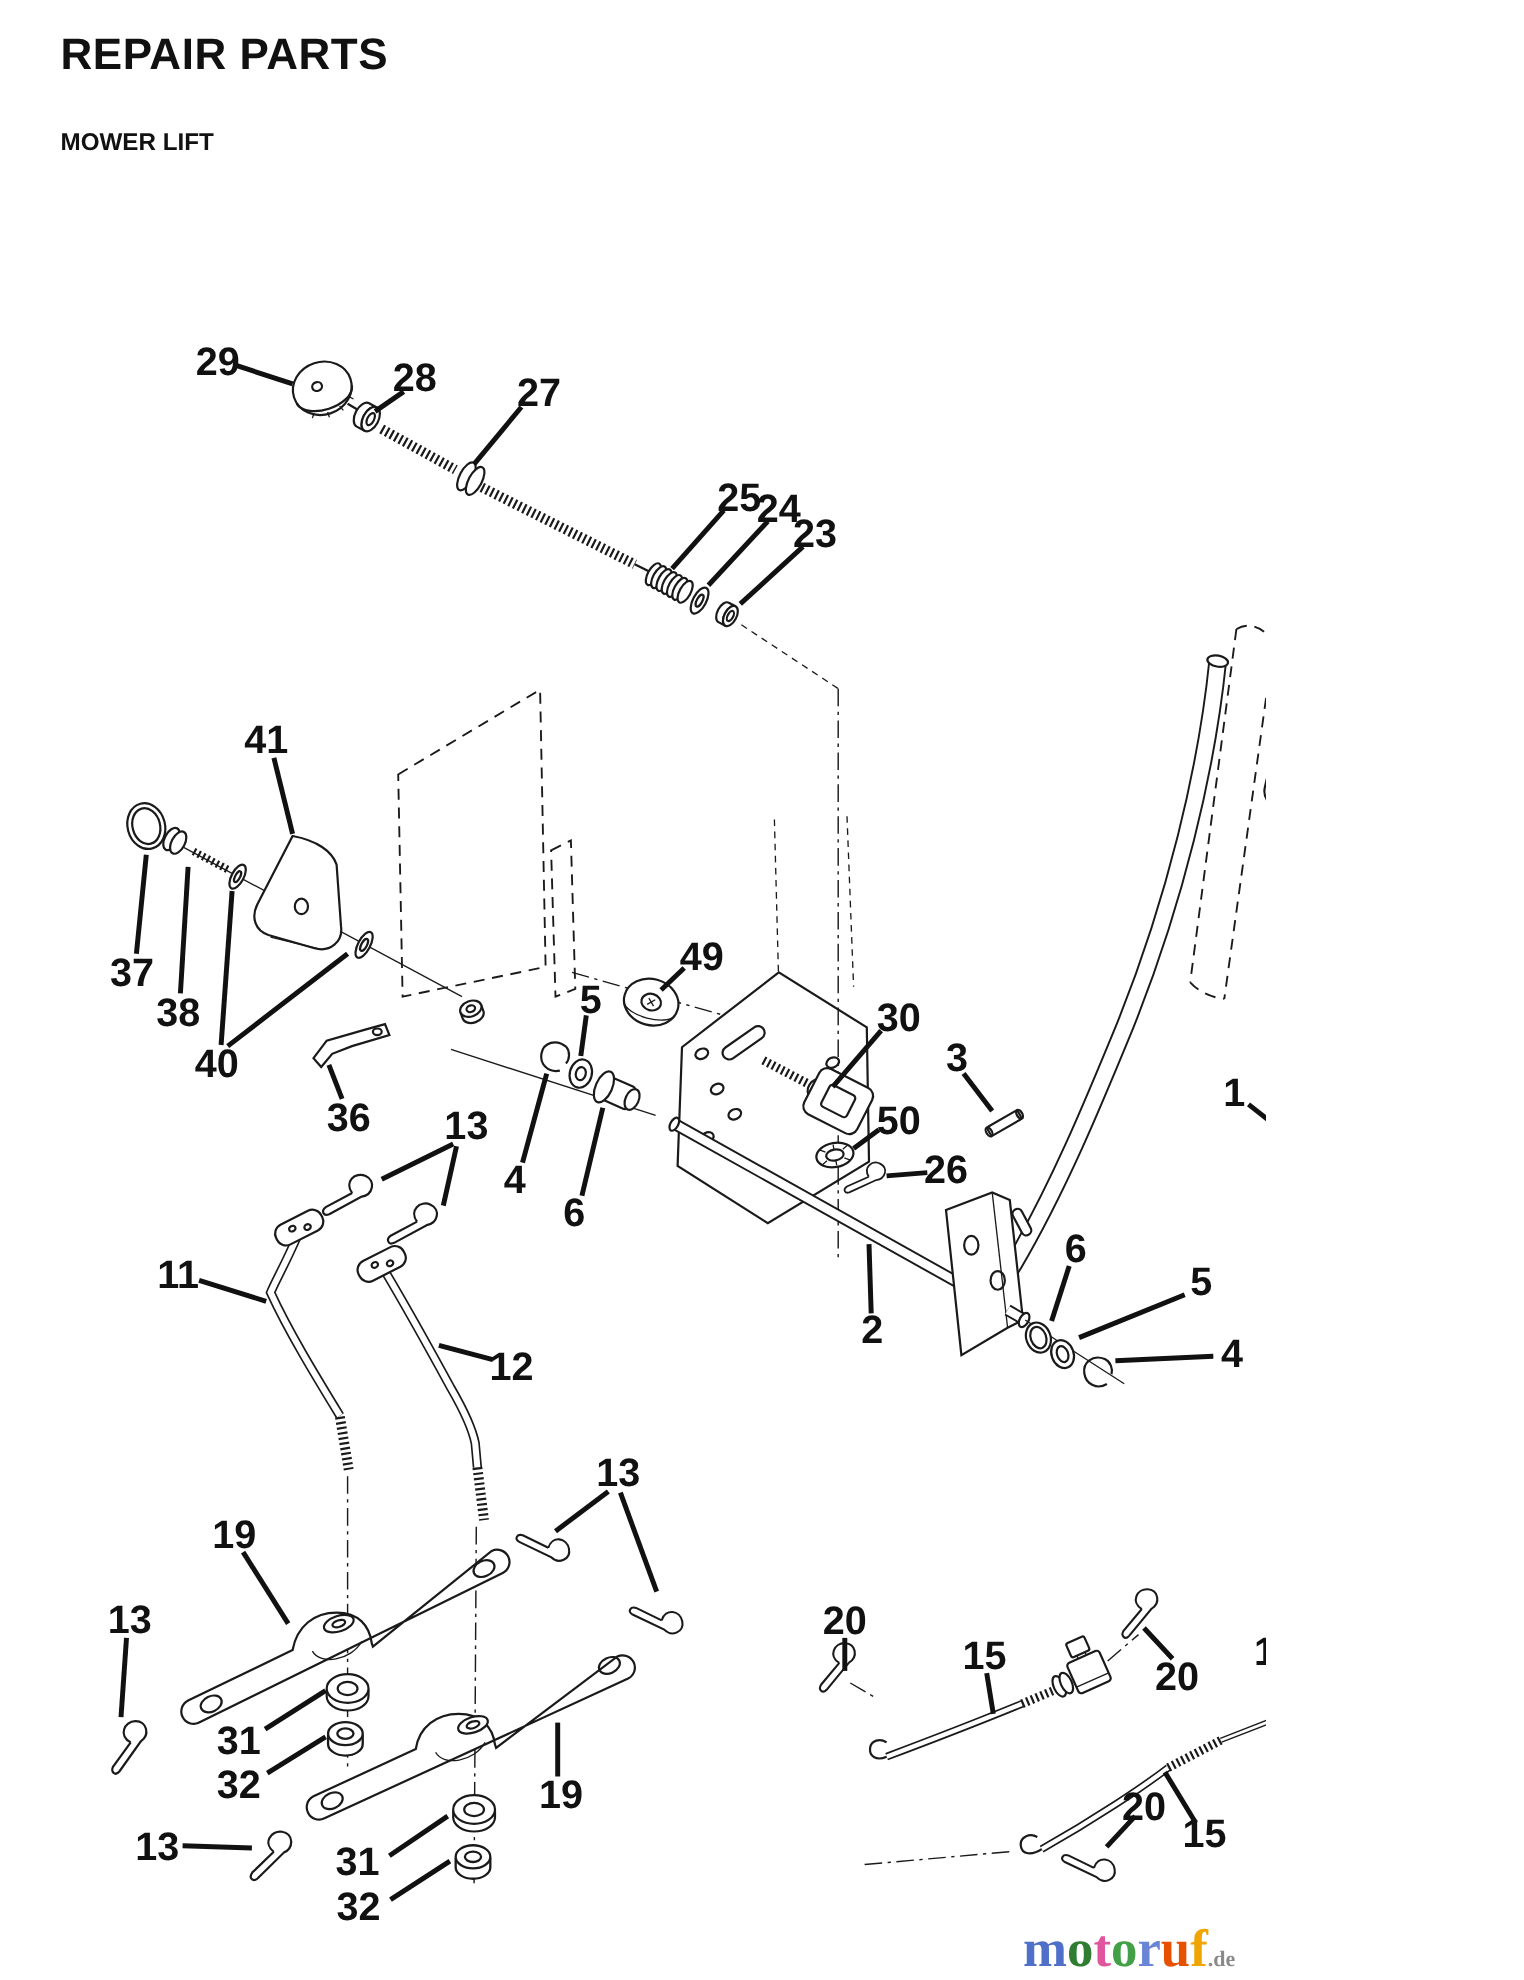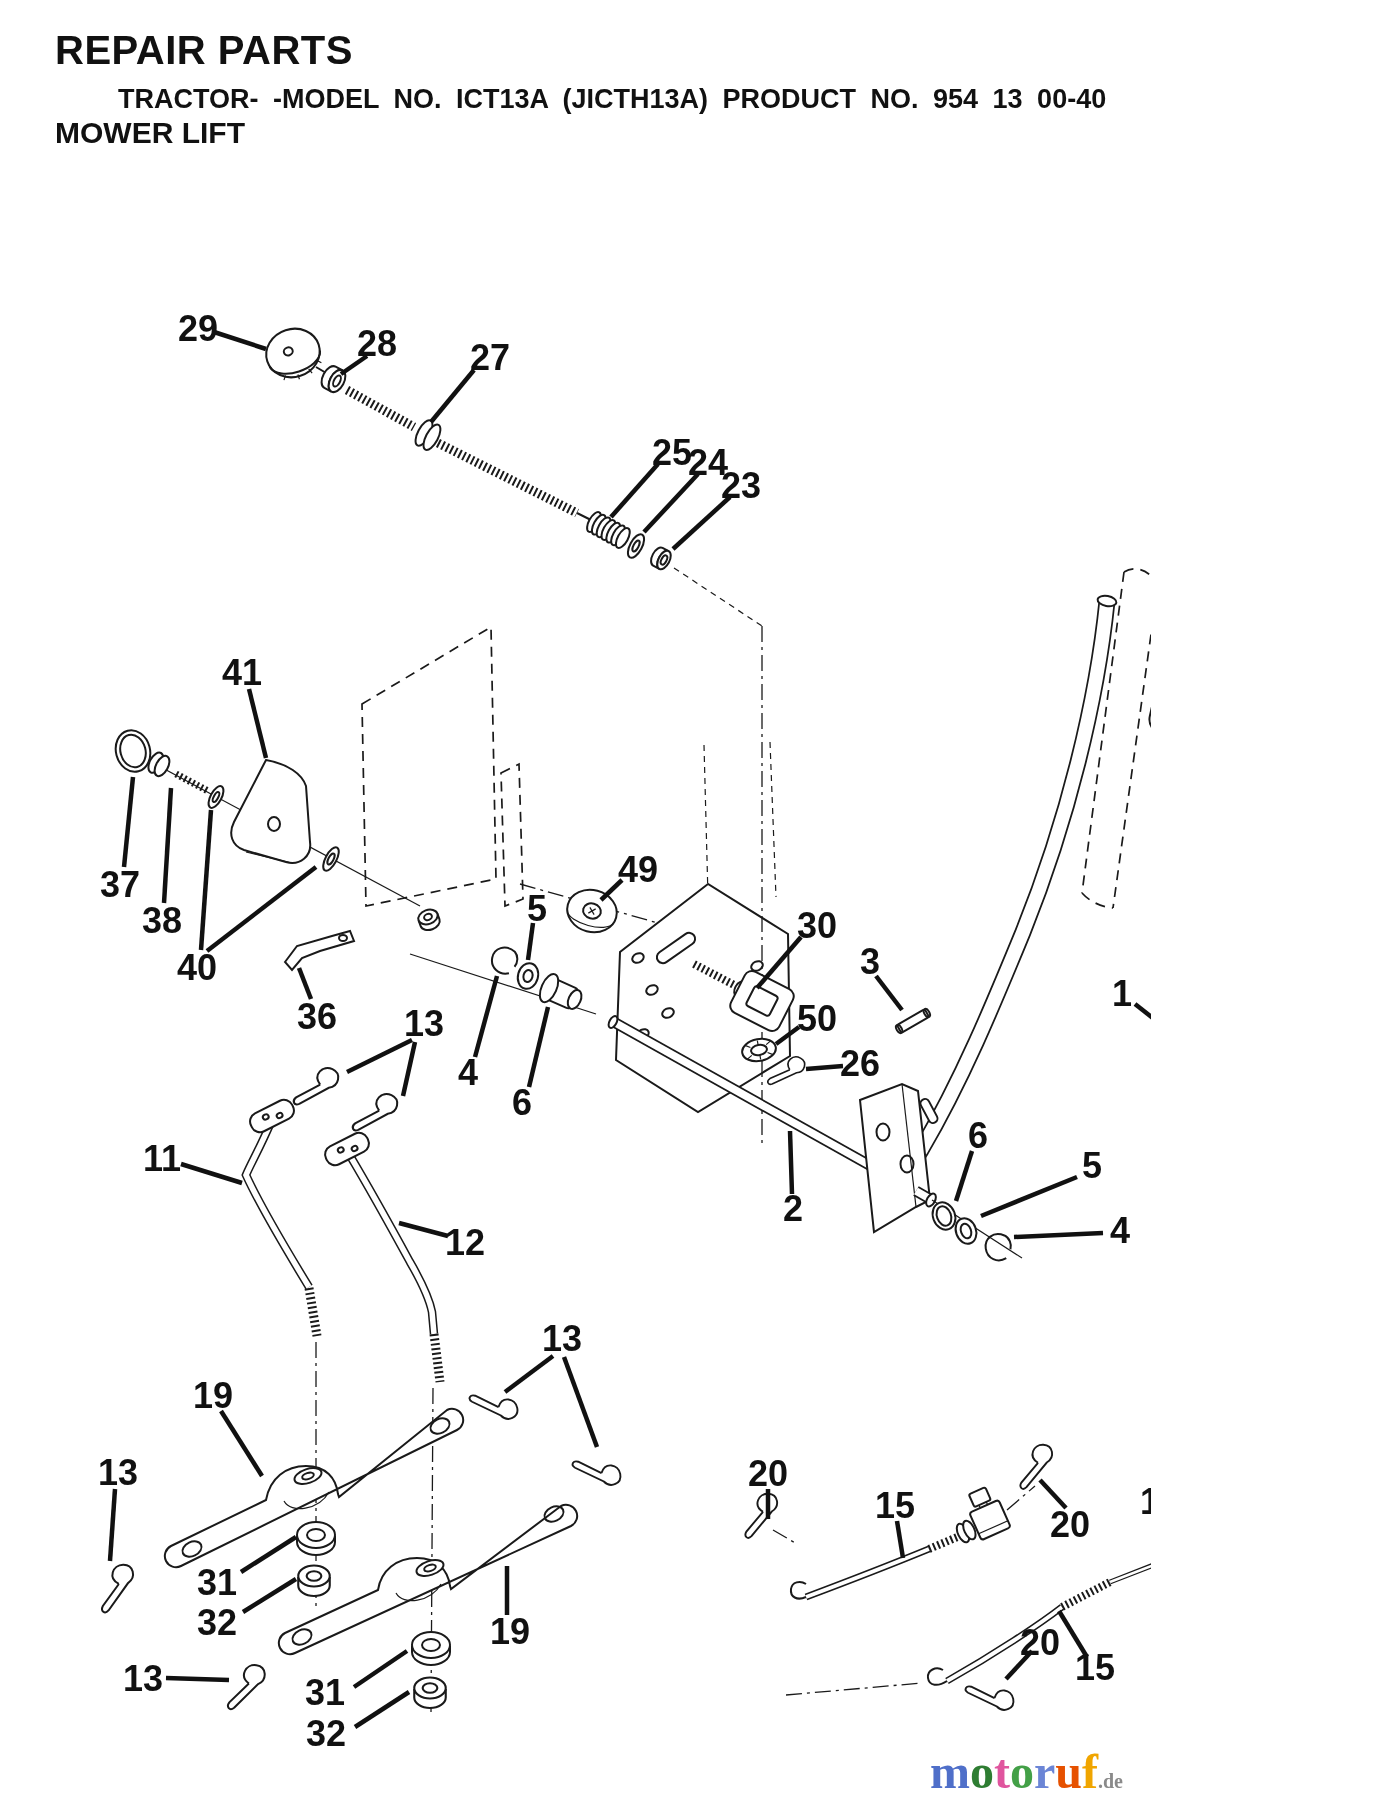--- a/index.html
+++ b/index.html
@@ -1,20 +1,20 @@
 <!DOCTYPE html>
 <html><head>
 <meta charset="utf-8">
 <style>
   html,body{margin:0;padding:0;background:#fff;}
   .page{position:relative;width:1151px;height:1800px;background:#fff;overflow:hidden;
         font-family:"Liberation Sans",sans-serif;color:#111;}
   .hdr-title{position:absolute;left:55px;top:28px;font-size:40px;font-weight:bold;letter-spacing:.5px;}
   .hdr-model{position:absolute;left:118px;top:84px;font-size:27px;font-weight:bold;word-spacing:7px;white-space:nowrap;}
-  .hdr-section{position:absolute;left:55px;top:116px;font-size:30px;font-weight:bold;}
+  .hdr-section{position:absolute;left:55px;top:116px;font-size:22px;font-weight:bold;}
   svg.diagram{position:absolute;left:0;top:0;}
   .s{stroke:#1a1a1a;fill:none;stroke-width:2;}
   .sf{stroke:#1a1a1a;fill:#fff;stroke-width:2;}
   .thin{stroke:#1a1a1a;fill:none;stroke-width:1.2;}
   .dash{stroke:#1a1a1a;fill:none;stroke-width:1.7;stroke-dasharray:10 7;}
   .dash2{stroke:#1a1a1a;fill:none;stroke-width:1.2;stroke-dasharray:6 5;}
   .ddot{stroke:#1a1a1a;fill:none;stroke-width:1.3;stroke-dasharray:16 5 3 5;}
   .thr{stroke:#1a1a1a;fill:none;stroke-dasharray:2 2.7;}
   .t9{stroke-width:9;} .t8{stroke-width:8;} .t7{stroke-width:7;}
   .tube{stroke:#1a1a1a;fill:none;}
@@ -26,21 +26,20 @@
              font-weight:bold;font-size:48px;line-height:1;}
   .watermark .ltr{display:inline-block;}
   .wm-suffix{font-size:20px;font-weight:bold;}
 </style>
 </head>
 <body>
 
 <div class="page">
 
   <div class="hdr-title">REPAIR PARTS</div>
-  <div class="hdr-model">TRACTOR- -MODEL NO. ICT13A (JICTH13A) PRODUCT NO. 954 13 00-40</div>
   <div class="hdr-section">MOWER LIFT</div>
 
   <svg class="diagram" width="1385" height="1800" viewBox="0 0 1385 1800">
     <defs>
       <g id="sym-hairpin">
         <path class="s" d="M-3,-1 C-12,-10 -3,-21 7,-18 C17,-15 16,-2 6,1 L-21,21 M-3,-1 L-25,15 C-29,19 -26,24 -21,21"></path>
       </g>
       <g id="sym-nut">
         <path class="sf" d="M-15,1 L-15,9 A15,10 0 0 0 15,9 L15,1"></path>
         <ellipse class="sf" cx="0" cy="0" rx="15" ry="10"></ellipse>

